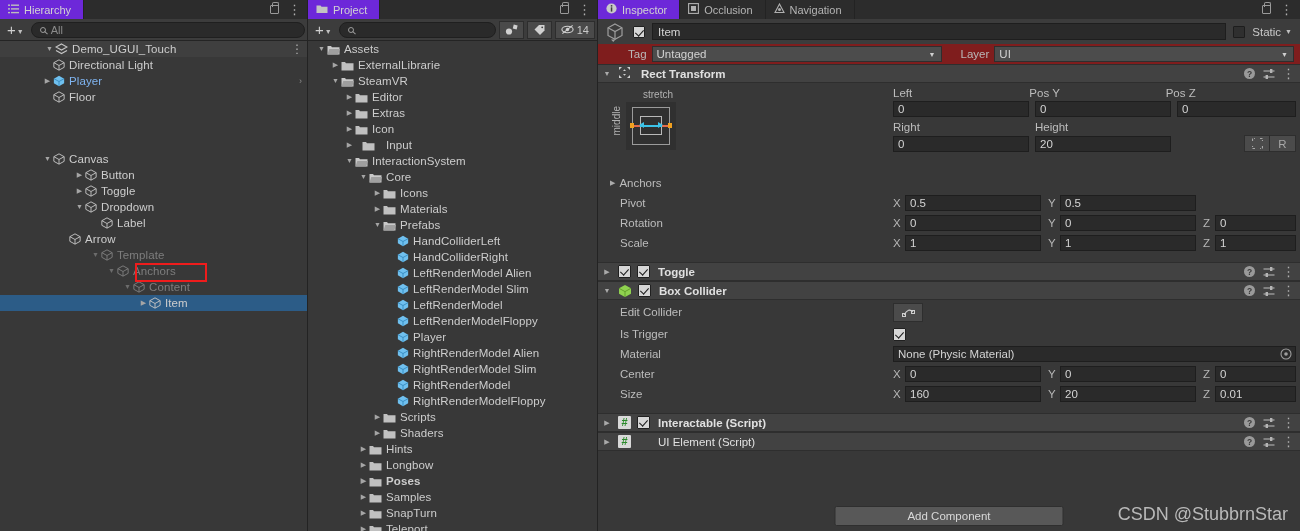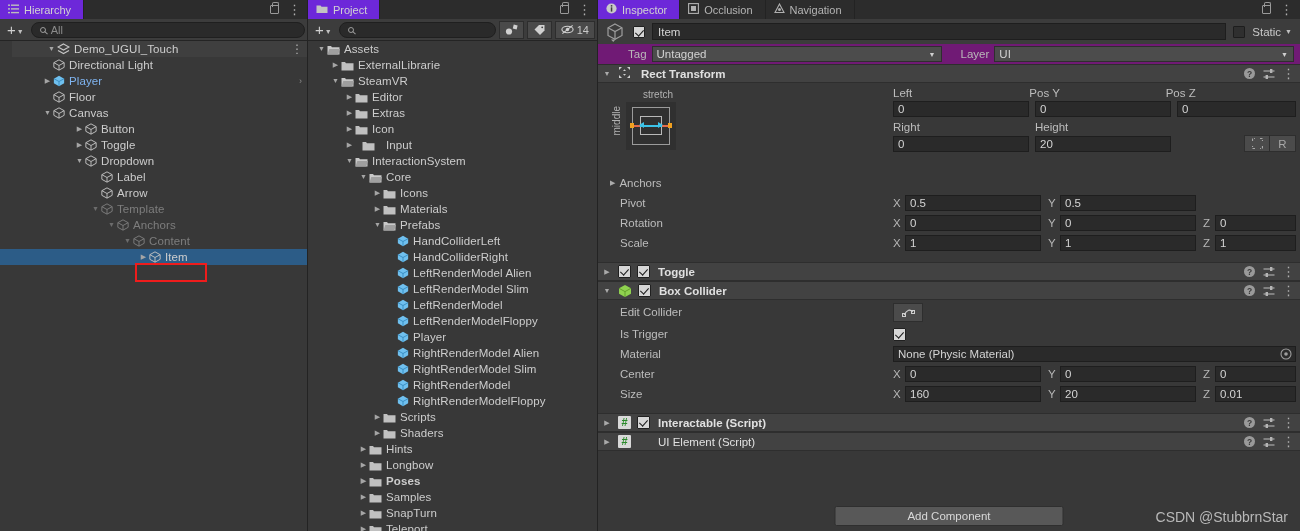--- a/index.html
+++ b/index.html
@@ -89,21 +89,21 @@
   .cbox{ width:12px; height:12px; background:#d6d6d6; border:1px solid #202020; border-radius:1px;
     position:relative; flex:none; }
   .cbox.checked::after{ content:""; position:absolute; left:3px; top:1px; width:4px; height:7px;
     border:solid #1b1b1b; border-width:0 1.8px 1.8px 0; transform:rotate(42deg); }
   .cbox.empty{ background:#2f2f2f; border:1px solid #1d1d1d; }
   .nameinput{ flex:1; height:17px; background:#2a2a2a; border:1px solid #1e1e1e;
     display:flex; align-items:center; padding:0 5px; color:#d4d4d4; font-size:11.5px; }
   .statwrap{ display:flex; align-items:center; gap:4px; color:#c9c9c9; font-size:11.5px; padding-right:2px;}
   .caret{ font-size:7px; color:#c0c0c0; }
 
-  .taglayer{ height:20px; display:flex; align-items:center; padding:0 6px 0 30px; gap:5px; background:#701a75; }
+  .taglayer{ height:20px; display:flex; align-items:center; padding:0 6px 0 30px; gap:5px; background:#7f1d1d; }
   .fieldlabel{ color:#b9b9b9; font-size:11.5px; }
   .dropdown{ height:16px; background:#4c4c4c; border:1px solid #2e2e2e; display:flex; align-items:center;
     padding:0 4px; color:#d2d2d2; font-size:11.5px; position:relative; }
   .dropdown .dcar{ position:absolute; right:5px; font-size:7px; color:#cfcfcf; }
 
   .comphdr{ height:19px; background:#424242; border-top:1px solid #2e2e2e; border-bottom:1px solid #2e2e2e;
     display:flex; align-items:center; gap:6px; padding:0 4px; position:relative; }
   .comphdr .tri{ width:10px; text-align:center; color:#aaa; font-size:7px; }
   .comphdr .cname{ color:#e0e0e0; font-size:11.5px; font-weight:bold; margin-left:4px; }
   .hdr-tools{ position:absolute; right:5px; display:flex; align-items:center; gap:8px; }
@@ -119,21 +119,21 @@
   .colhdr{ color:#bdbdbd; font-size:11.5px; }
 
   .script-icon{ width:13px; height:13px; background:#d9d9d9; border-radius:1px; color:#2a8a2a;
     font-size:11px; font-weight:bold; display:flex; align-items:center; justify-content:center;
     line-height:13px; flex:none; }
   .greencube{ width:14px; height:14px; flex:none; }
 
   .addcomp{ position:absolute; left:50%; transform:translateX(-50%); top:487px;
     width:229px; height:20px; background:#585858; border:1px solid #2f2f2f; border-radius:2px;
     display:flex; align-items:center; justify-content:center; color:#d8d8d8; font-size:11.5px; }
-  .watermark{ position:absolute; right:12px; bottom:6px; color:#b9b9b9; font-size:14px; }
+  .watermark{ position:absolute; right:12px; bottom:6px; color:#b9b9b9; font-size:18px; }
   .vsep{ position:absolute; width:1px; background:#232323; top:0; bottom:0; }
 </style>
 </head>
 <body>
 
 <div class="root">
 
   <div class="panel" id="hierarchy" style="left:0;top:0;width:308px;height:531px;">
     <div class="tabbar">
       <div class="tab active">
@@ -161,21 +161,21 @@
         <span>+</span>
         <span class="car">▼</span>
       </div>
       <div class="searchfield">
         <span class="mag"></span>
         <span>All</span>
       </div>
     </div>
 
     <div class="tree" id="hierarchy-tree" style="top:41px;bottom:0;">
-        <div class="row alt" style="padding-left:34px;margin-left:12px;">
+        <div class="row alt" style="padding-left:44px;">
           <span class="arrow open"></span>
           <span class="sceneico"><svg width="13" height="12" viewBox="0 0 13 12">
               <path d="M6.5 1 L12 4 L6.5 7 L1 4 Z" fill="none" stroke="#c6c6c6" stroke-width="1.1"></path>
               <path d="M1 7.5 L6.5 10.5 L12 7.5" fill="none" stroke="#c6c6c6" stroke-width="1.1"></path>
             </svg></span>
           <span class="lbl">Demo_UGUI_Touch</span>
           <span class="row-kebab">⋮</span>
         </div>
         <div class="row" style="padding-left:42px;">
           <span class="arrow none"></span>
@@ -204,21 +204,21 @@
           <span class="arrow none"></span>
           <span class="cube">
             <svg width="12" height="12" viewBox="0 0 14 14">
               <path d="M7 1 L13 4.3 L13 9.7 L7 13 L1 9.7 L1 4.3 Z" fill="none" stroke="#c2c2c2" stroke-width="1.1"></path>
               <path d="M1 4.3 L7 7.6 L13 4.3" fill="none" stroke="#c2c2c2" stroke-width="1.1"></path>
               <path d="M7 7.6 L7 13" fill="none" stroke="#c2c2c2" stroke-width="1.1"></path>
             </svg>
           </span>
           <span class="lbl">Floor</span>
         </div>
-        <div class="row" style="padding-left:42px;">
+        <div class="row" style="padding-left:42px;margin-top:46px;">
           <span class="arrow open"></span>
           <span class="cube">
             <svg width="12" height="12" viewBox="0 0 14 14">
               <path d="M7 1 L13 4.3 L13 9.7 L7 13 L1 9.7 L1 4.3 Z" fill="none" stroke="#c2c2c2" stroke-width="1.1"></path>
               <path d="M1 4.3 L7 7.6 L13 4.3" fill="none" stroke="#c2c2c2" stroke-width="1.1"></path>
               <path d="M7 7.6 L7 13" fill="none" stroke="#c2c2c2" stroke-width="1.1"></path>
             </svg>
           </span>
           <span class="lbl">Canvas</span>
         </div>
@@ -259,21 +259,21 @@
           <span class="arrow none"></span>
           <span class="cube">
             <svg width="12" height="12" viewBox="0 0 14 14">
               <path d="M7 1 L13 4.3 L13 9.7 L7 13 L1 9.7 L1 4.3 Z" fill="none" stroke="#c2c2c2" stroke-width="1.1"></path>
               <path d="M1 4.3 L7 7.6 L13 4.3" fill="none" stroke="#c2c2c2" stroke-width="1.1"></path>
               <path d="M7 7.6 L7 13" fill="none" stroke="#c2c2c2" stroke-width="1.1"></path>
             </svg>
           </span>
           <span class="lbl">Label</span>
         </div>
-        <div class="row" style="padding-left:90px;">
+        <div class="row" style="padding-left:58px;">
           <span class="arrow none"></span>
           <span class="cube">
             <svg width="12" height="12" viewBox="0 0 14 14">
               <path d="M7 1 L13 4.3 L13 9.7 L7 13 L1 9.7 L1 4.3 Z" fill="none" stroke="#c2c2c2" stroke-width="1.1"></path>
               <path d="M1 4.3 L7 7.6 L13 4.3" fill="none" stroke="#c2c2c2" stroke-width="1.1"></path>
               <path d="M7 7.6 L7 13" fill="none" stroke="#c2c2c2" stroke-width="1.1"></path>
             </svg>
           </span>
           <span class="lbl">Arrow</span>
         </div>

